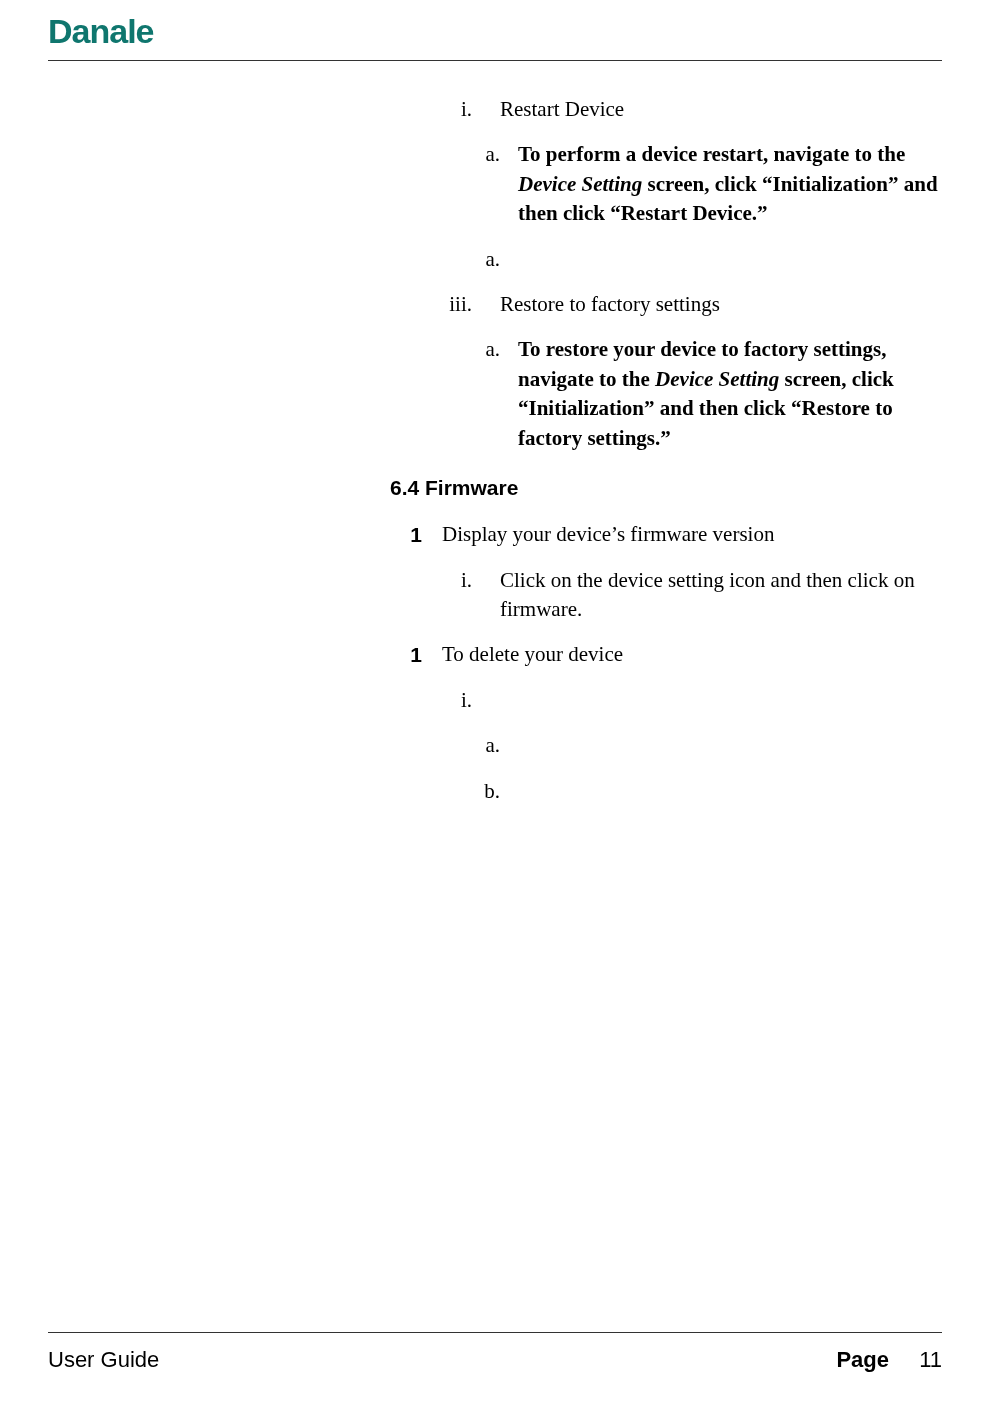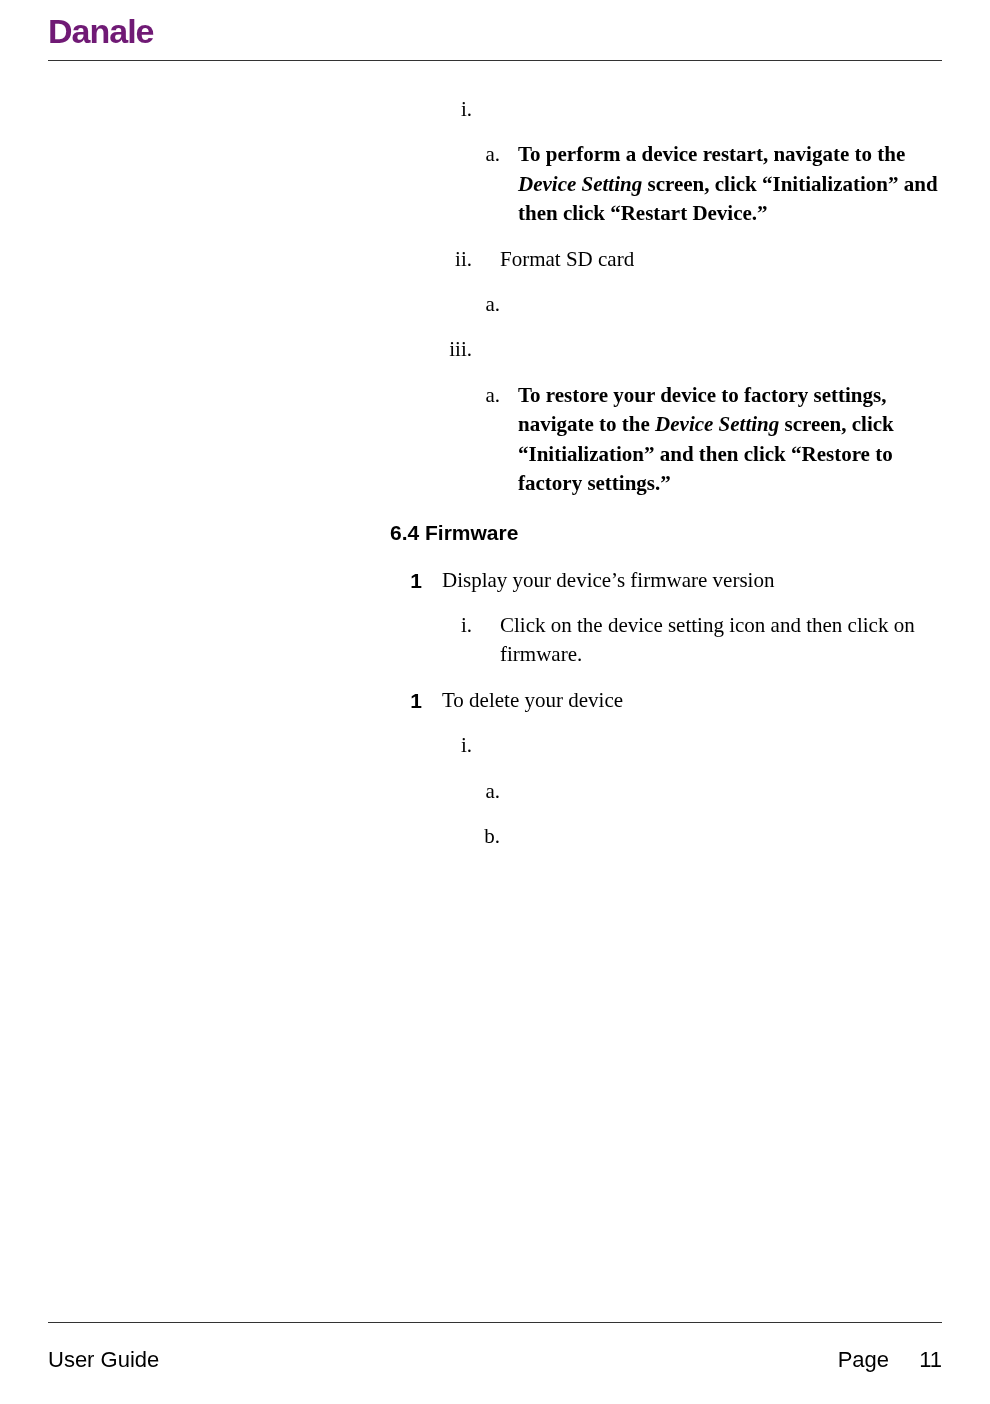--- a/index.html
+++ b/index.html
@@ -15,21 +15,21 @@
     }
     .header {
       padding-top: 8px;
       padding-bottom: 4px;
       border-bottom: 1px solid #333;
     }
     .logo {
       font-family: Arial, sans-serif;
       font-size: 34px;
       font-weight: 900;
-      color: #701a75;
+      color: #0f766e;
       letter-spacing: -1px;
     }
     .content {
       position: absolute;
       left: 390px;
       right: 48px;
       top: 95px;
     }
     .roman-row {
       display: flex;
@@ -73,60 +73,58 @@
       padding-right: 20px;
       flex-shrink: 0;
     }
     .num-text { flex: 1; }
     .footer {
       position: absolute;
       bottom: 28px;
       left: 48px;
       right: 48px;
       border-top: 1px solid #333;
-      padding-top: 22px;
+      padding-top: 12px;
       display: flex;
       justify-content: space-between;
       font-family: Arial, sans-serif;
       font-size: 22px;
     }
-    .page-label { display: inline; }
+    .page-label { display: inline; font-weight: bold; }
     .page-num { display: inline; margin-left: 24px; }
   </style>
 </head>
 <body>
 
 <div class="header">
   <div class="logo">Danale</div>
 </div>
 
 <div class="content">
 
   <div class="roman-row">
     <div class="roman-marker">i.</div>
+    <div class="roman-text">Restart Device</div>
   </div>
 
   <div class="alpha-row">
     <div class="alpha-marker">a.</div>
     <div class="alpha-text">
       <span>To perform a device restart, navigate to the </span><span class="italic">Device Setting</span><span> screen, click “Initialization” and then click “Restart Device.”</span>
     </div>
   </div>
 
-  <div class="roman-row">
-    <div class="roman-marker">ii.</div>
-    <div class="roman-text">Format SD card</div>
-  </div>
 
   <div class="alpha-row">
     <div class="alpha-marker">a.</div>
   </div>
 
   <div class="roman-row">
     <div class="roman-marker">iii.</div>
+    <div class="roman-text">Restore to factory settings</div>
   </div>
 
   <div class="alpha-row">
     <div class="alpha-marker">a.</div>
     <div class="alpha-text">
       <span>To restore your device to factory settings, navigate to the </span><span class="italic">Device Setting</span><span> screen, click “Initialization” and then click “Restore to factory settings.”</span>
     </div>
   </div>
 
   <div class="section-heading">6.4 Firmware</div>

